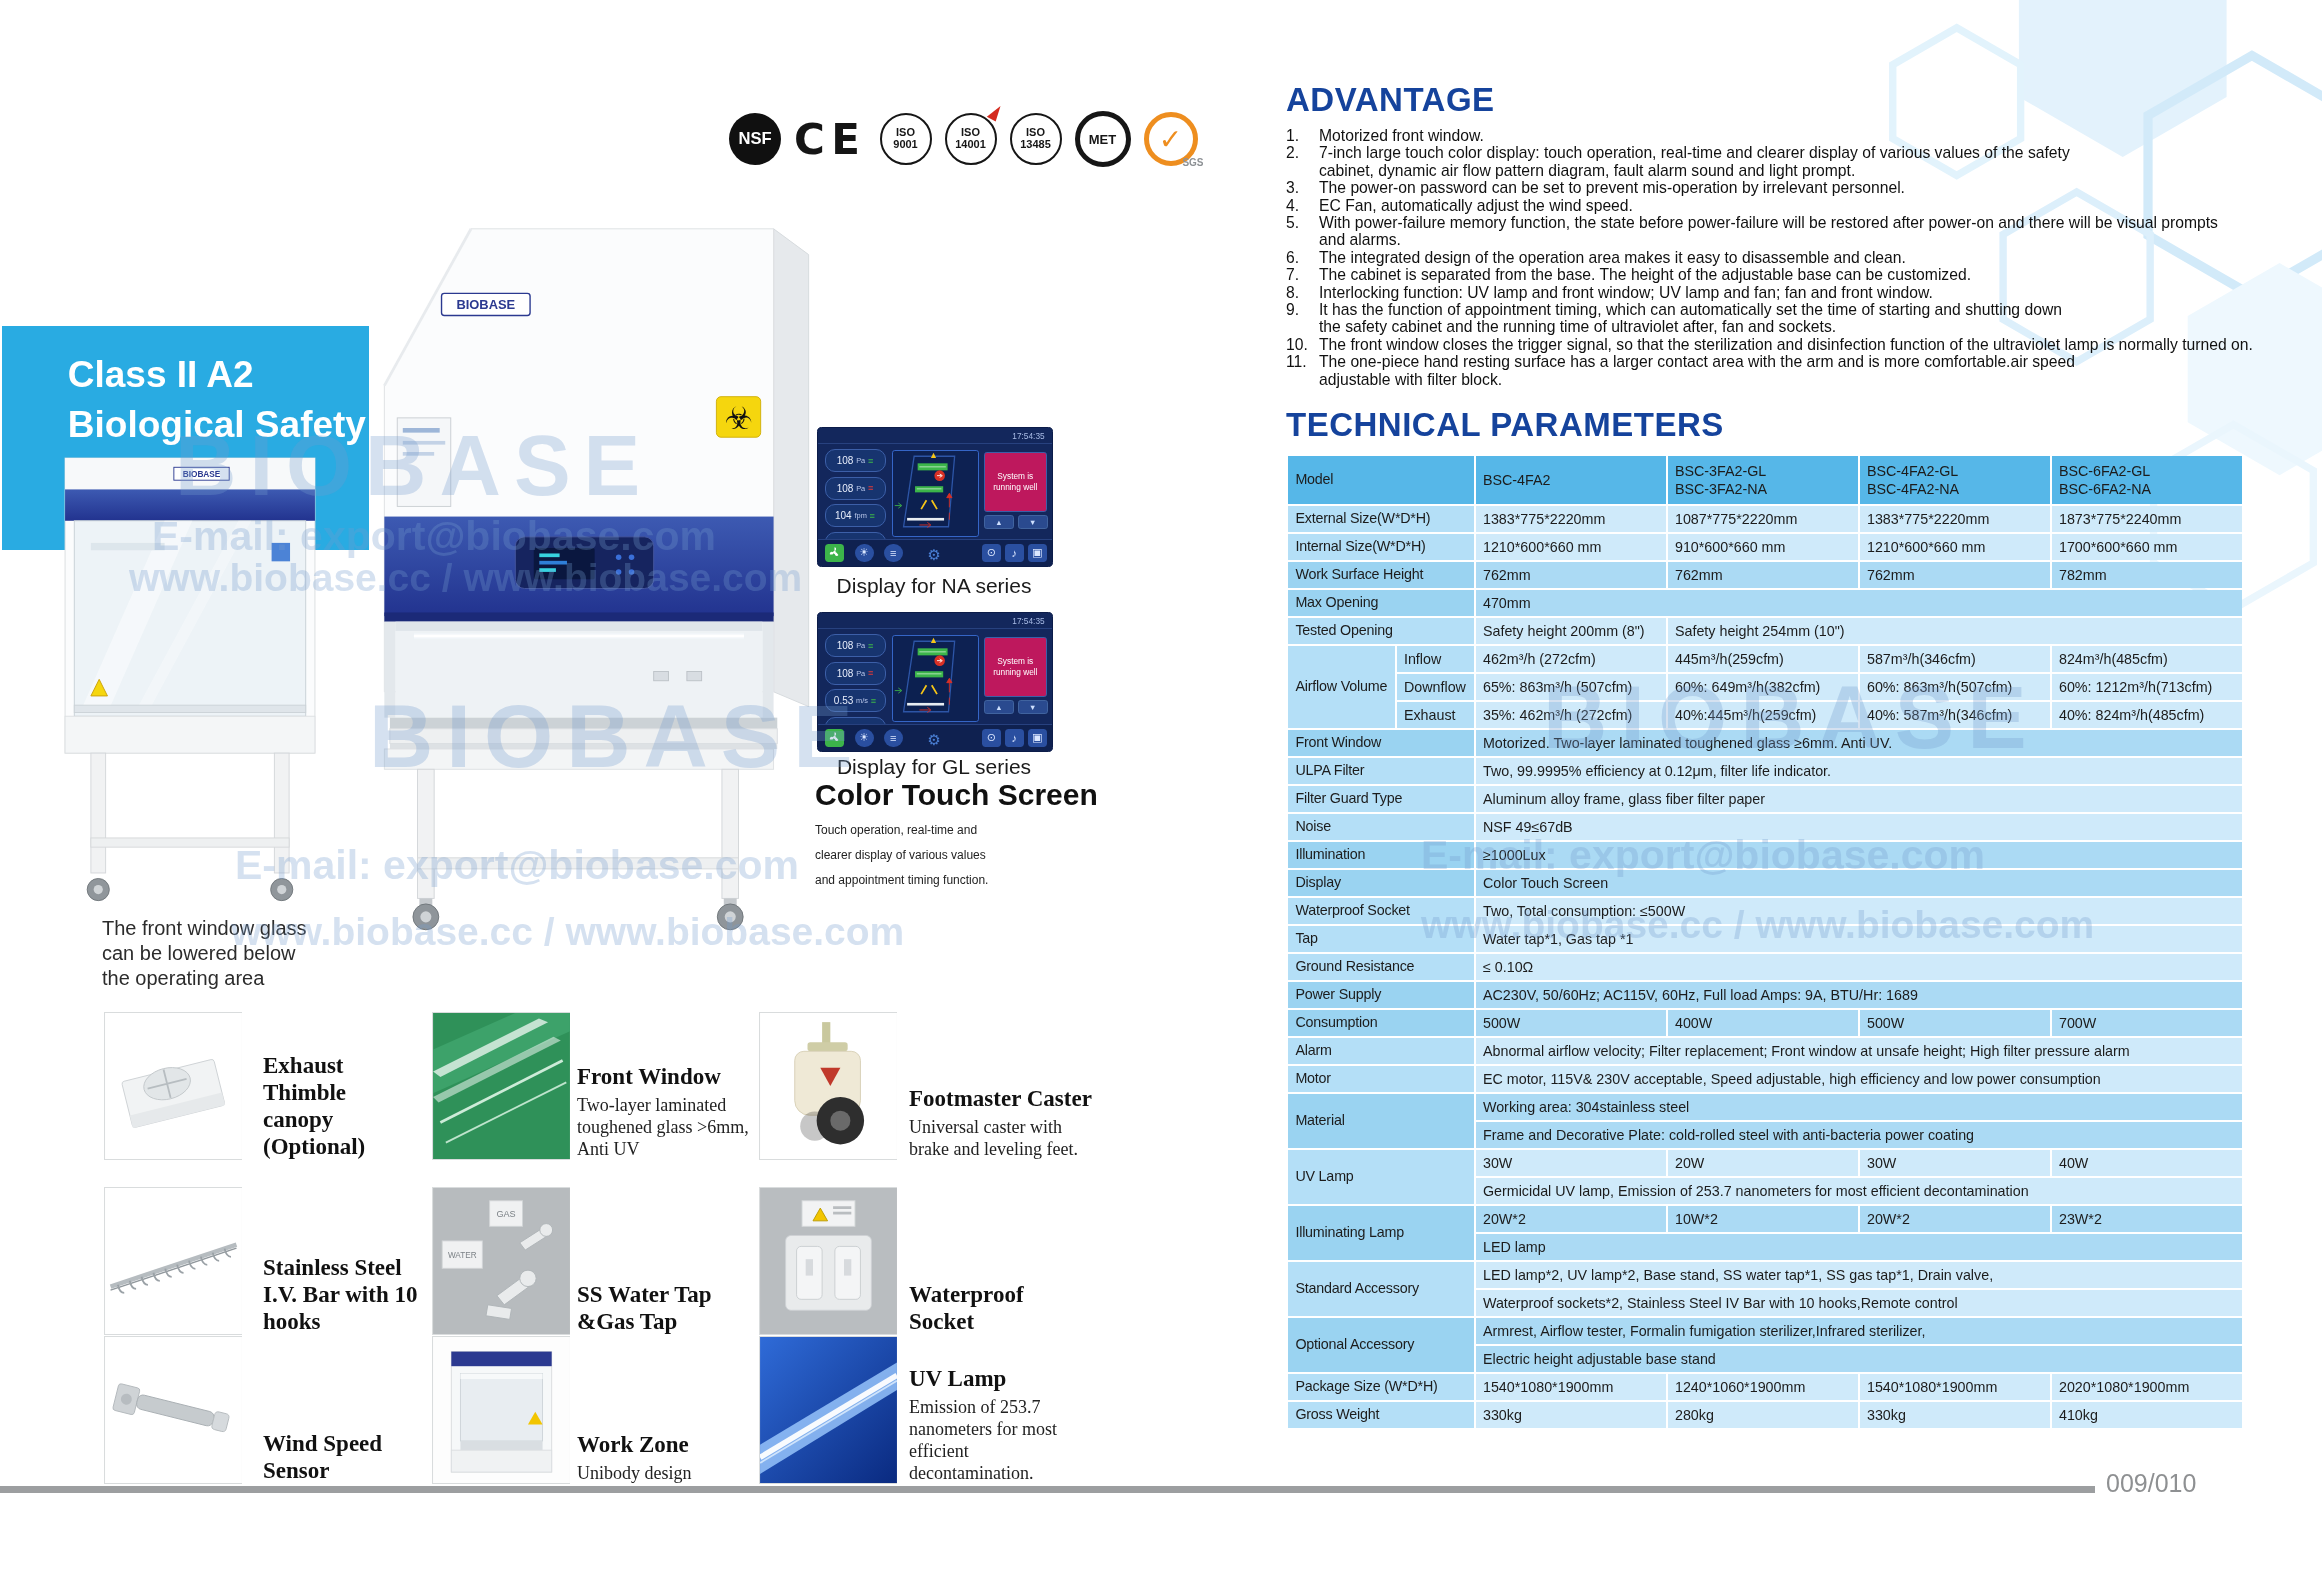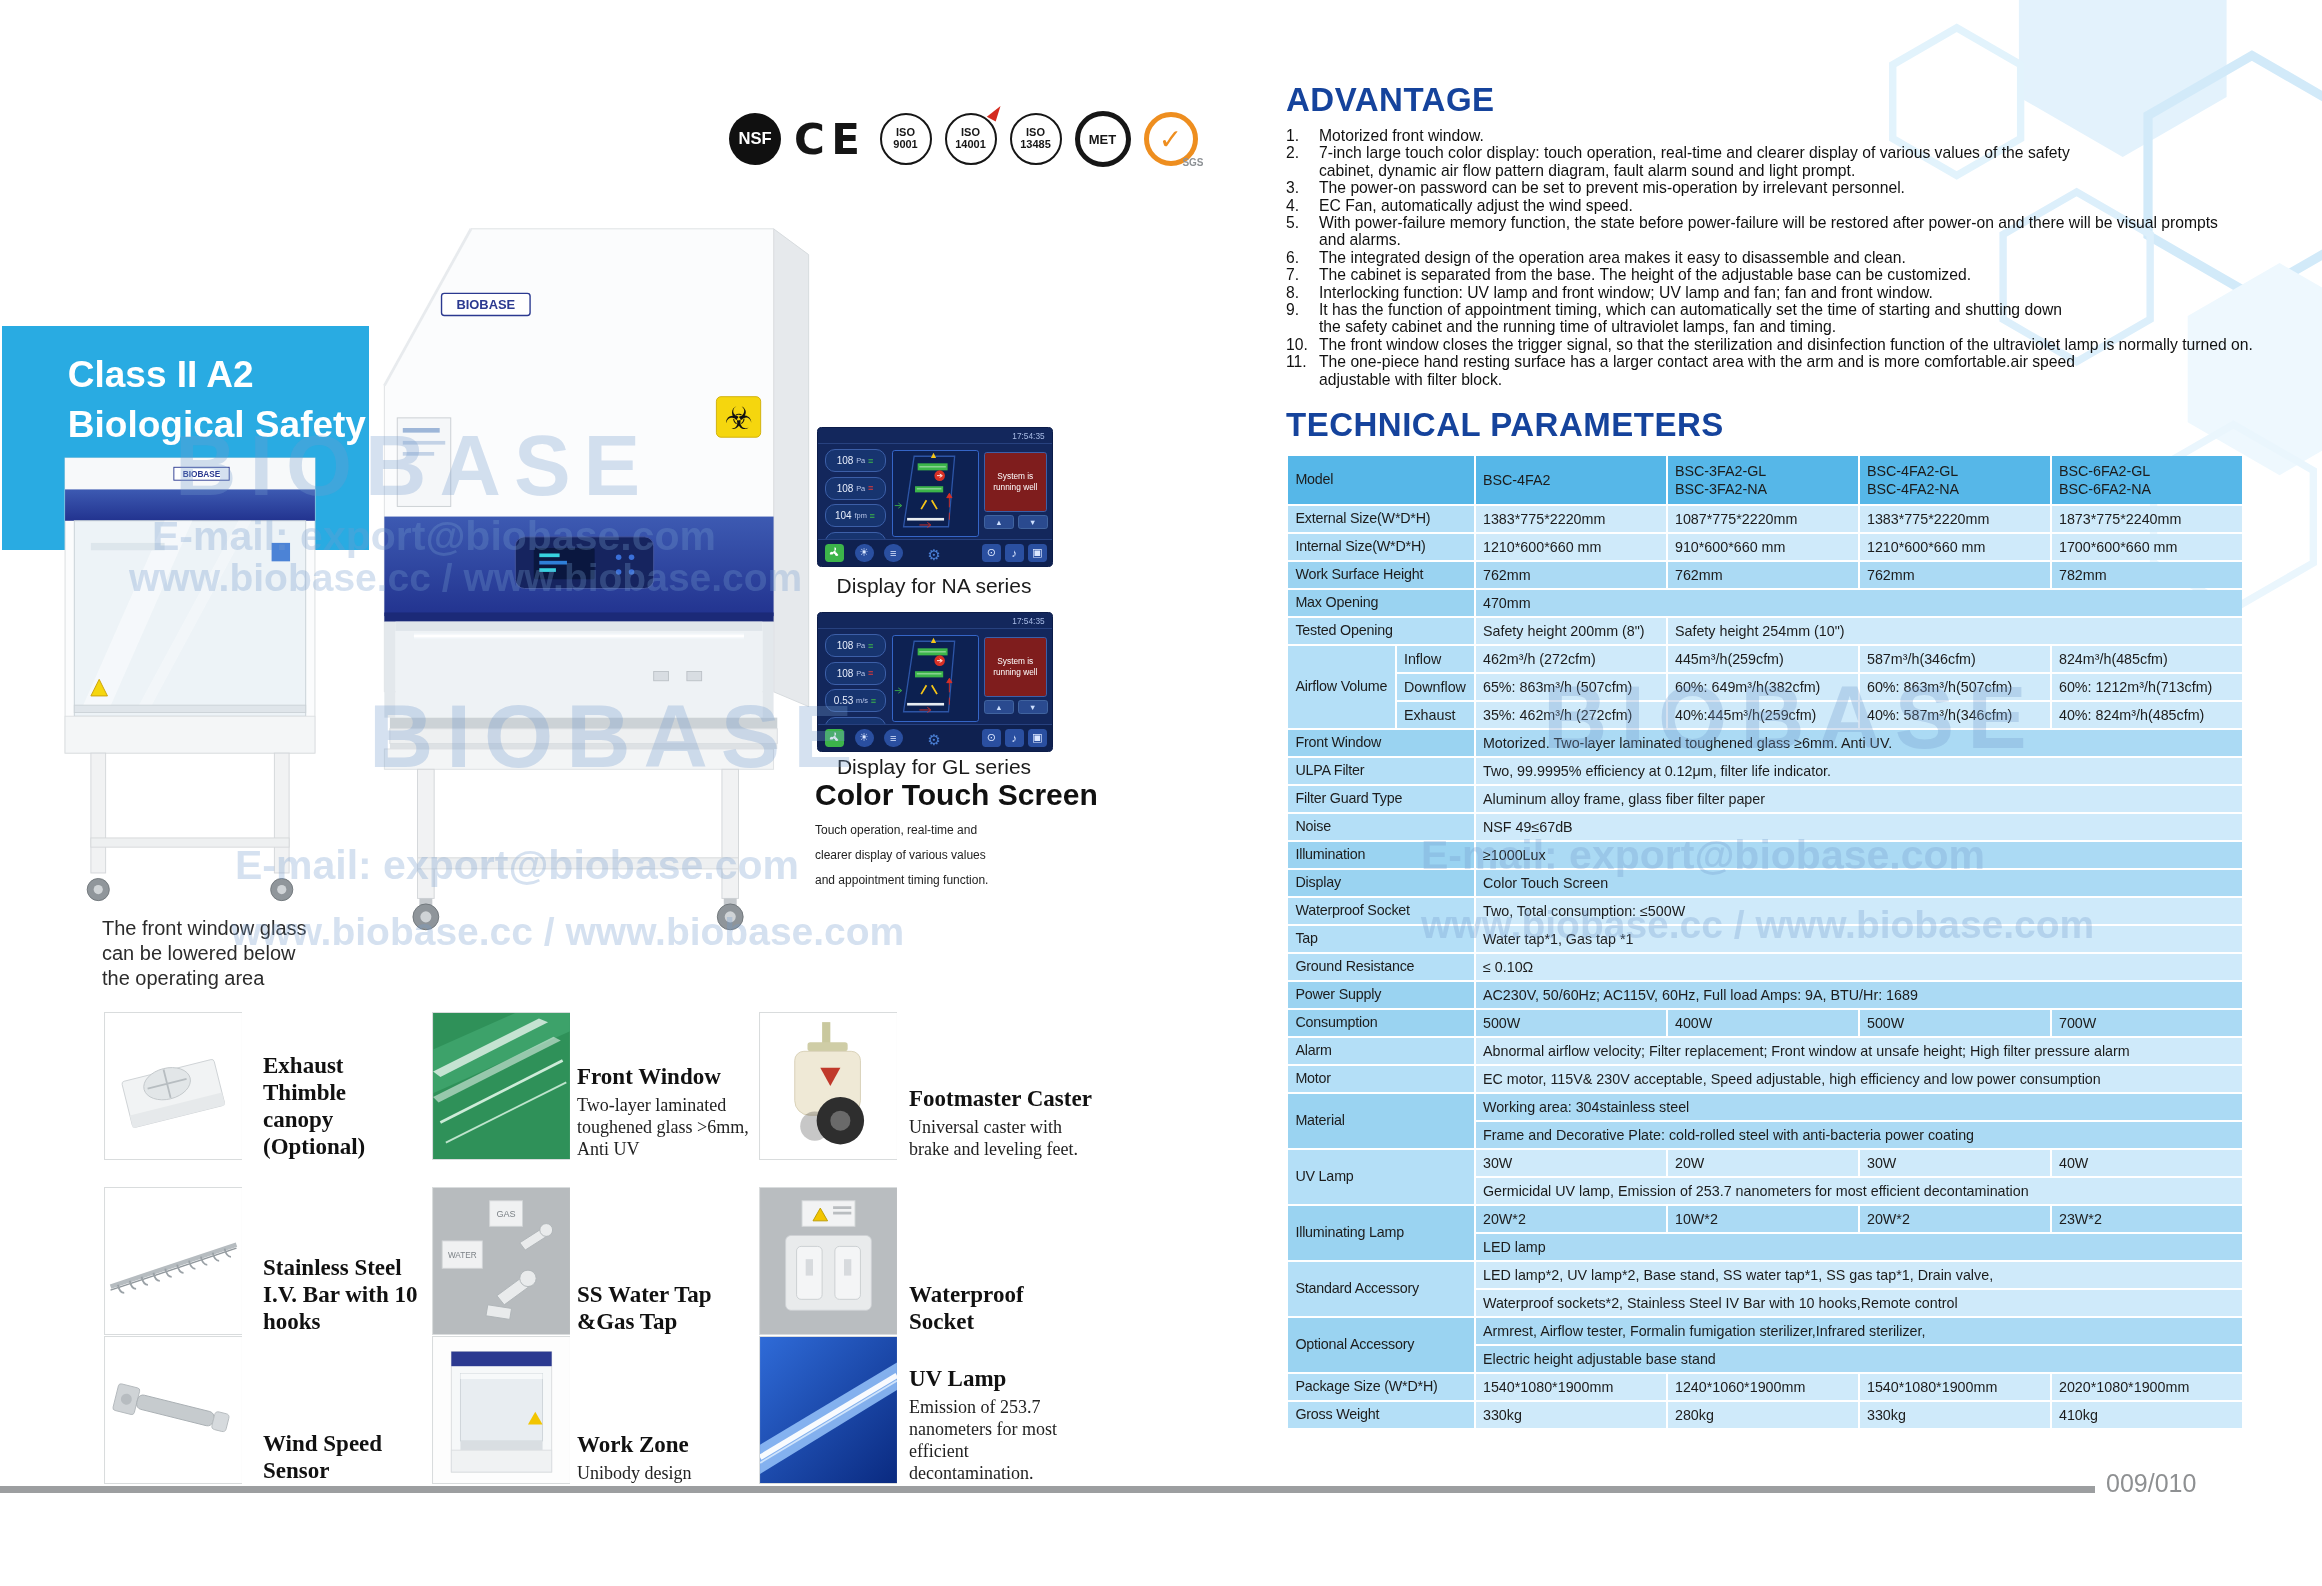--- a/index.html
+++ b/index.html
@@ -25,21 +25,21 @@
   .note{position:absolute;left:102px;top:916px;width:231px;font-size:20px;line-height:25px;color:#2c2c2c;white-space:pre-line;z-index:3;}
   
   .screen{position:absolute;width:234px;height:138px;background:#13275c;border:1.8px solid #0c1c49;border-radius:4.6px;z-index:3;overflow:hidden;}
   .scr-time{position:absolute;right:7.4px;top:2.8px;font-size:8.3px;color:#a9bce6;}
   .scr-topline{position:absolute;left:0;top:14.8px;width:100%;height:0.9px;background:#27417f;}
   .scr-left{position:absolute;left:6.5px;top:21px;}
   .pill{width:59px;height:21px;margin-bottom:4.6px;background:#17346f;border:0.9px solid #3c5fa8;border-radius:10px;
         display:flex;align-items:center;justify-content:center;gap:2.8px;color:#e8eefc;}
   .pv{font-size:10px;} .pu{font-size:7.4px;color:#b9c7ea;} .pb{font-size:9.2px;font-weight:bold;}
   .scr-diagram{position:absolute;left:74px;top:22px;width:85px;height:85px;border:1.8px solid #3565c6;border-radius:2.8px;background:#0d2152;}
-  .scr-msg{position:absolute;left:166px;top:24px;width:57px;height:54px;background:#7f1d1d;border:0.9px solid #3c5fa8;border-radius:2.8px;
+  .scr-msg{position:absolute;left:166px;top:24px;width:57px;height:54px;background:#be185d;border:0.9px solid #3c5fa8;border-radius:2.8px;
            color:#fff;font-size:8.3px;line-height:11px;display:flex;align-items:center;justify-content:center;text-align:center;padding:1.8px;}
   .scr-btns{position:absolute;left:166px;top:87px;display:flex;gap:3.7px;}
   .sbtn{width:28px;height:12px;background:#2a4a8f;border:0.9px solid #40639f;border-radius:2.8px;color:#cfe0ff;font-size:7.4px;
         display:flex;align-items:center;justify-content:center;}
   .scr-dock{position:absolute;left:0;top:111px;width:100%;height:28px;background:#0f2150;border-top:0.9px solid #27417f;}
   .dk{position:absolute;top:3.7px;width:18.5px;height:18.5px;border-radius:3.7px;background:#2a4fa0;color:#dbe7ff;
       display:flex;align-items:center;justify-content:center;font-size:11px;}
   .dk-fan{background:#3cb44a;}
   .dk-gear{background:transparent;color:#4a7fd4;font-size:14.8px;}
   .scr-caption{position:absolute;width:234px;text-align:center;font-size:21px;color:#1b1b1b;z-index:3;}
@@ -511,21 +511,21 @@
         <span class="adv-num">7.</span>
         <span class="adv-text">The cabinet is separated from the base. The height of the adjustable base can be customized.</span>
       </div>
       <div class="adv-item">
         <span class="adv-num">8.</span>
         <span class="adv-text">Interlocking function: UV lamp and front window; UV lamp and fan; fan and front window.</span>
       </div>
       <div class="adv-item">
         <span class="adv-num">9.</span>
         <span class="adv-text">It has the function of appointment timing, which can automatically set the time of starting and shutting down
-the safety cabinet and the running time of ultraviolet lamps, fan and timing.</span>
+the safety cabinet and the running time of ultraviolet after, fan and sockets.</span>
       </div>
       <div class="adv-item">
         <span class="adv-num">10.</span>
         <span class="adv-text">The front window closes the trigger signal, so that the sterilization and disinfection function of the ultraviolet lamp is normally turned on.</span>
       </div>
       <div class="adv-item">
         <span class="adv-num">11.</span>
         <span class="adv-text">The one-piece hand resting surface has a larger contact area with the arm and is more comfortable.air speed
 adjustable with filter block.</span>
       </div>

